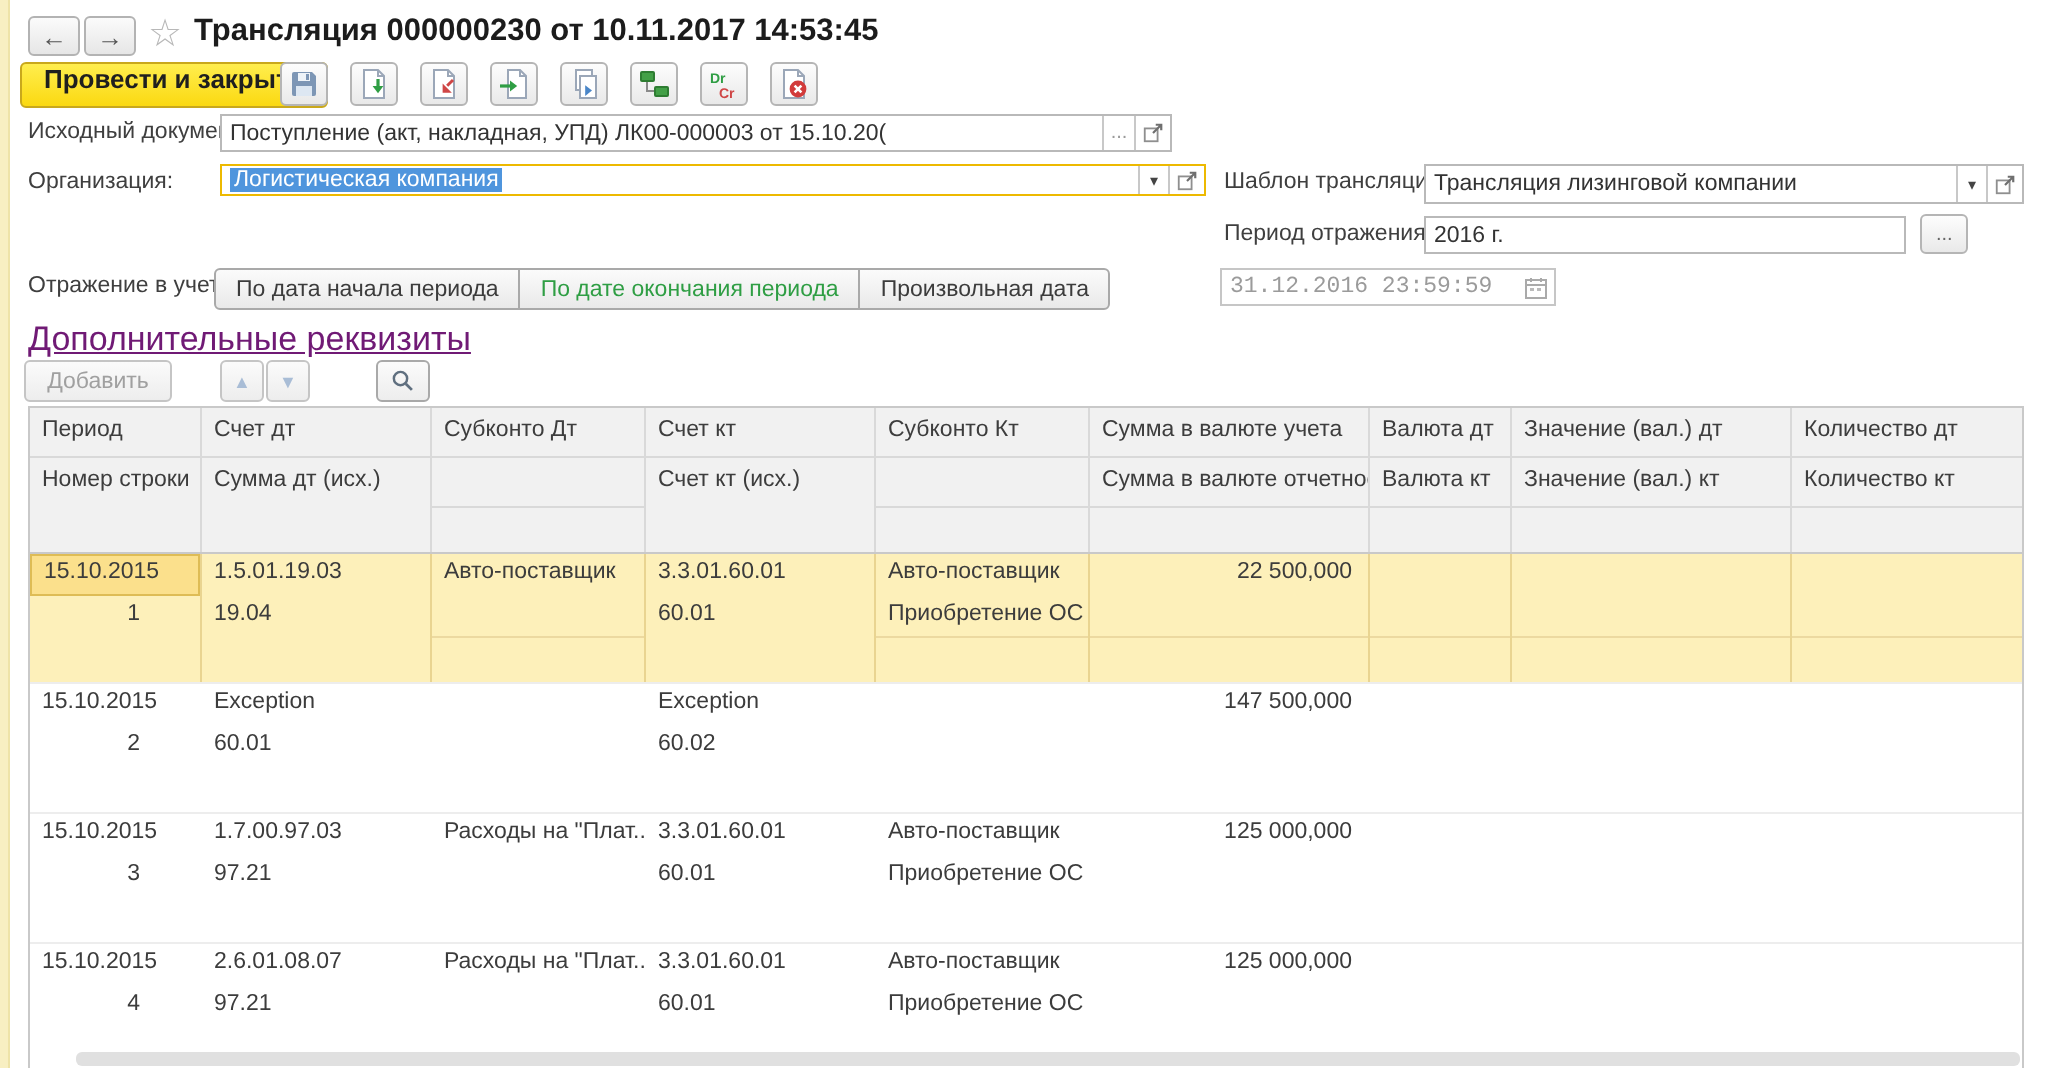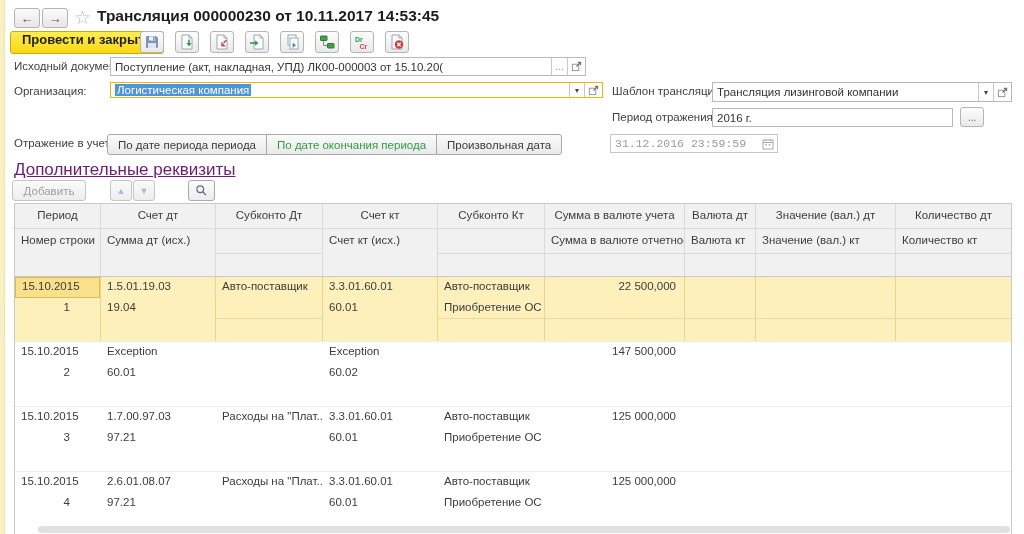--- a/index.html
+++ b/index.html
@@ -76,21 +76,21 @@
   
   #tbl { left:14px; top:203px; width:998px; border:1px solid #c9c9c9; border-bottom:none; background:#fff; }
   .grid { display:grid; grid-template-columns:86px 115px 107px 115px 107px 140px 71px 140px 1fr; }
   .col { display:flex; flex-direction:column; border-right:1px solid transparent; min-width:0; }
   .col:last-child { border-right:none; }
   .cl { flex:0 0 auto; padding:3px 6px 0; white-space:nowrap; overflow:hidden; }
   
   #thead { background:#f1f1f1; border-bottom:1px solid #c9c9c9; height:73px; }
   #thead .col { border-right-color:#d9d9d9; }
   #thead .cl { color:#3d3d3d; padding-top:5px; }
-  #thead .l1 { height:25px; border-bottom:1px solid #d9d9d9;text-align:center; }
+  #thead .l1 { height:25px; border-bottom:1px solid #d9d9d9; }
   #thead .l2 { height:25px; }
   #thead .colB .l2 { border-bottom:1px solid #d9d9d9; }
   #thead .l3 { flex:1 1 auto; }
   
   .trow { height:65px; border-bottom:1px solid #ededed; background:#fff; }
   .trow .l1 { height:21px; }
   .trow .l2 { height:21px; border-bottom:1px solid transparent; }
   .trow .l3 { flex:1 1 auto; }
   .trow.selected { background:#fdf0ba; }
   .trow.selected .col { border-right-color:#e9d491; }
@@ -224,21 +224,21 @@
   <div class="abs lbl" style="left:612px;top:111px;">Период отражения:</div>
   <div class="abs fld" style="left:712px;top:108px;width:241px;">
     <span class="val">2016 г.</span>
   </div>
   <div class="abs dotbtn" style="left:960px;top:107px;">
     <span>...</span>
   </div>
 
   <div class="abs lbl" style="left:14px;top:137px;">Отражение в учете:</div>
   <div class="abs" style="left:107px;top:134px;">
-    <span class="seg">По дате периода периода</span><span class="seg on">По дате окончания периода</span><span class="seg">Произвольная дата</span>
+    <span class="seg">По дата начала периода</span><span class="seg on">По дате окончания периода</span><span class="seg">Произвольная дата</span>
   </div>
   <div id="fld-date" class="abs fld" style="left:610px;top:134px;">
     <span class="val">31.12.2016 23:59:59</span>
     <span class="fbtn op" style="border-left:none;">
       <svg viewBox="0 0 12 12" width="12" height="12">
           <rect x="1" y="2" width="10" height="9" fill="#fff" stroke="#aaa"></rect>
           <path d="M1 4.5h10" stroke="#aaa"></path>
           <path d="M3.5 1v2M8.5 1v2" stroke="#aaa"></path>
           <rect x="3" y="6" width="2" height="1.5" fill="#bbb"></rect>
           <rect x="6.5" y="6" width="2" height="1.5" fill="#bbb"></rect>

